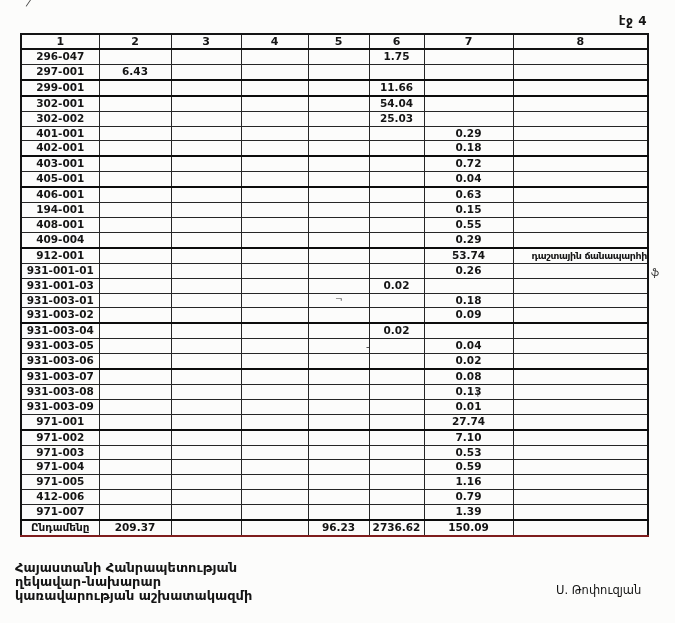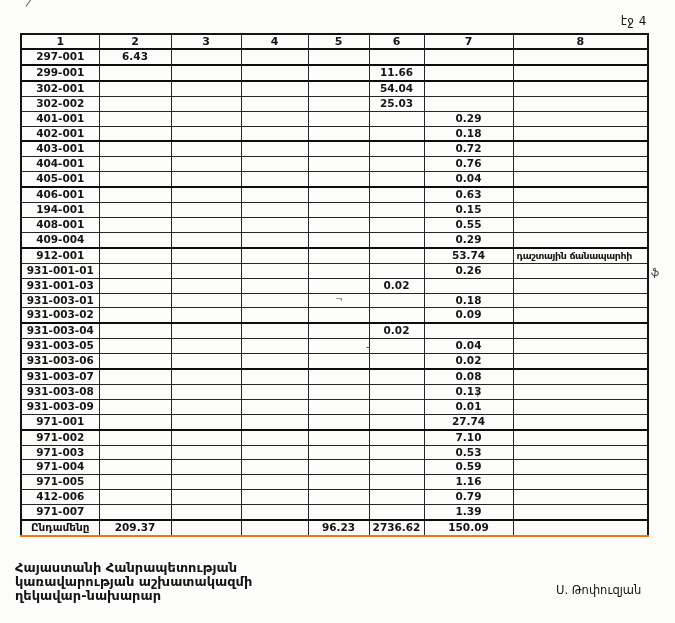--- a/index.html
+++ b/index.html
@@ -2,42 +2,42 @@
 <html><head>
 <meta charset="utf-8">
 <style>
   html,body{margin:0;padding:0;background:#e8e8e8;}
   .page{
     position:relative;width:675px;height:623px;background:#fcfcfb;
     font-family:"DejaVu Sans",sans-serif;color:#151515;overflow:hidden;
     box-shadow:0 0 4px rgba(0,0,0,.3);
   }
   .page-label{
-    position:absolute;top:14px;right:28px;font-size:12px;font-weight:400;
+    position:absolute;top:14px;right:28px;font-size:12px;font-weight:700;
     letter-spacing:.5px;
   }
   table.doc-table{
     position:absolute;left:20px;top:33px;width:627px;
     border-collapse:collapse;table-layout:fixed;
     border:2px solid #141414;
   }
   .doc-table th,.doc-table td{
     border:1px solid #262626;padding:0;margin:0;
     height:13.9px;line-height:13.9px;vertical-align:middle;
     font-size:10.5px;font-weight:700;text-align:center;
     white-space:nowrap;overflow:hidden;
   }
   .doc-table th{
     height:13px;line-height:13px;font-size:11px;
     border-bottom:2px solid #111;
   }
   .doc-table tr.thick-top td{border-top:2px solid #0c0c0c;}
-  .doc-table tr.total-row td{border-top:2px solid #0c0c0c;border-bottom:2px solid #f97316;}
+  .doc-table tr.total-row td{border-top:2px solid #0c0c0c;border-bottom:2px solid #7f1d1d;}
   .doc-table td.note-cell{
-    font-size:9.5px;text-align:left;padding-left:3px;letter-spacing:-.4px;
+    font-size:9.5px;text-align:right;padding-left:3px;letter-spacing:-.4px;
   }
   .footer-block{
     position:absolute;left:15px;top:561px;
     font-size:13px;font-weight:700;line-height:14px;
   }
   .signature{
     position:absolute;left:556px;top:583px;
     font-size:11.5px;font-weight:400;
   }
   .artifact{position:absolute;color:#3a3a3a;}
@@ -74,20 +74,30 @@
         <th>3</th>
         <th>4</th>
         <th>5</th>
         <th>6</th>
         <th>7</th>
         <th>8</th>
       </tr>
     </thead>
     <tbody>
         <tr>
+          <td>296-047</td>
+          <td></td>
+          <td></td>
+          <td></td>
+          <td></td>
+          <td>1.75</td>
+          <td></td>
+          <td></td>
+        </tr>
+        <tr>
           <td>297-001</td>
           <td>6.43</td>
           <td></td>
           <td></td>
           <td></td>
           <td></td>
           <td></td>
           <td></td>
         </tr>
         <tr class="thick-top">
@@ -141,30 +151,20 @@
           <td></td>
         </tr>
         <tr class="thick-top">
           <td>403-001</td>
           <td></td>
           <td></td>
           <td></td>
           <td></td>
           <td></td>
           <td>0.72</td>
-          <td></td>
-        </tr>
-        <tr>
-          <td>404-001</td>
-          <td></td>
-          <td></td>
-          <td></td>
-          <td></td>
-          <td></td>
-          <td>0.76</td>
           <td></td>
         </tr>
         <tr>
           <td>405-001</td>
           <td></td>
           <td></td>
           <td></td>
           <td></td>
           <td></td>
           <td>0.04</td>
@@ -403,19 +403,19 @@
       </tbody>
   </table>
 
   <span class="artifact hook-mark">¬</span>
   <span class="artifact dash-mark">-</span>
   <span class="artifact tick-mark">\</span>
   <span class="artifact margin-note">ֆ</span>
 
   <div class="footer-block">
     <div>Հայաստանի Հանրապետության</div>
+    <div>ղեկավար-նախարար</div>
     <div>կառավարության աշխատակազմի</div>
-    <div>ղեկավար-նախարար</div>
   </div>
 
   <div class="signature">Ս. Թոփուզյան</div>
 
 </div>
 
 </body></html>

